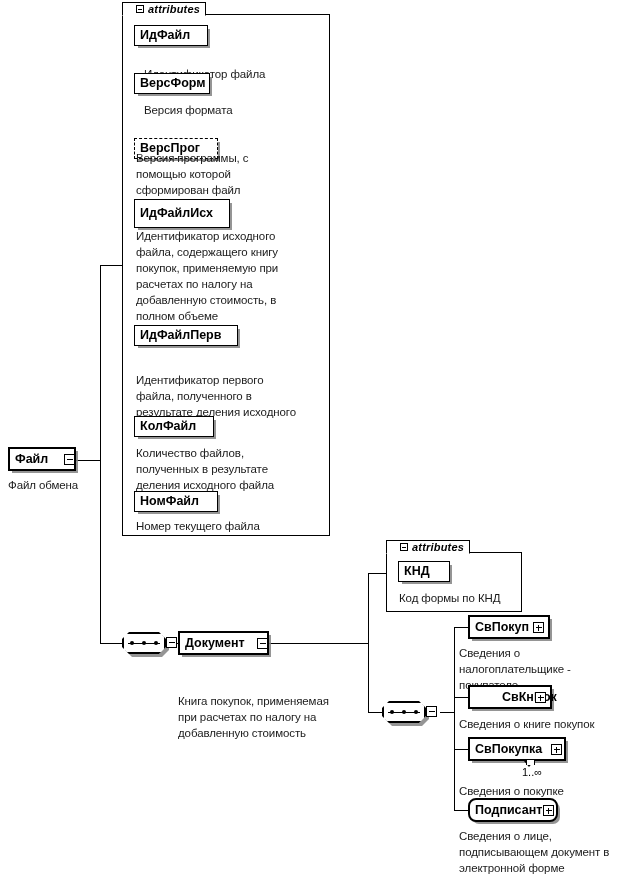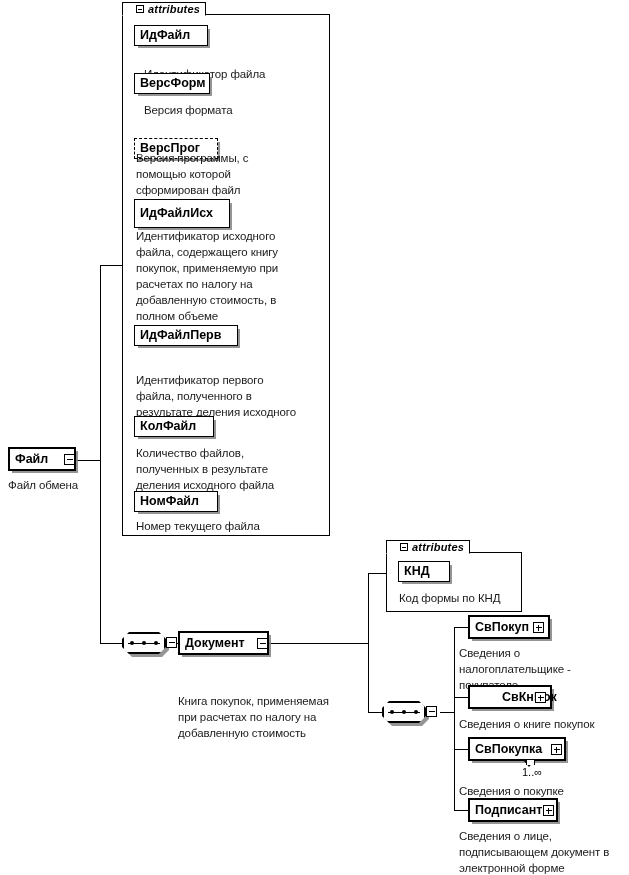--- a/index.html
+++ b/index.html
@@ -352,21 +352,21 @@
   <div class="desc" style="left:459px; top:716px; width:175px;">Сведения о книге покупок</div>
 
   <div class="node" style="left:468px; top:737px; height:24px; width:98px;">
     <span class="node-label">СвПокупка</span>
     <span class="node-toggle plus" style="right:2px; top:5px;"></span>
   </div>
   <div class="card-arrow" style="left:524px; top:761px;"></div>
   <div class="cardinality" style="left:522px; top:766px;">1..∞</div>
   <div class="desc" style="left:459px; top:783px; width:175px;">Сведения о покупке</div>
 
-  <div class="node" style="left:468px; top:798px; height:24px; width:90px;">
+  <div class="node" style="left:468px; top:798px; height:24px; width:90px;border-radius:8px;">
     <span class="node-label">Подписант</span>
     <span class="node-toggle plus" style="right:2px; top:5px;"></span>
   </div>
   <div class="desc" style="left:459px; top:828px; width:180px;">Сведения о лице,
 подписывающем документ в
 электронной форме</div>
 
 </div>
 
 </body></html>

